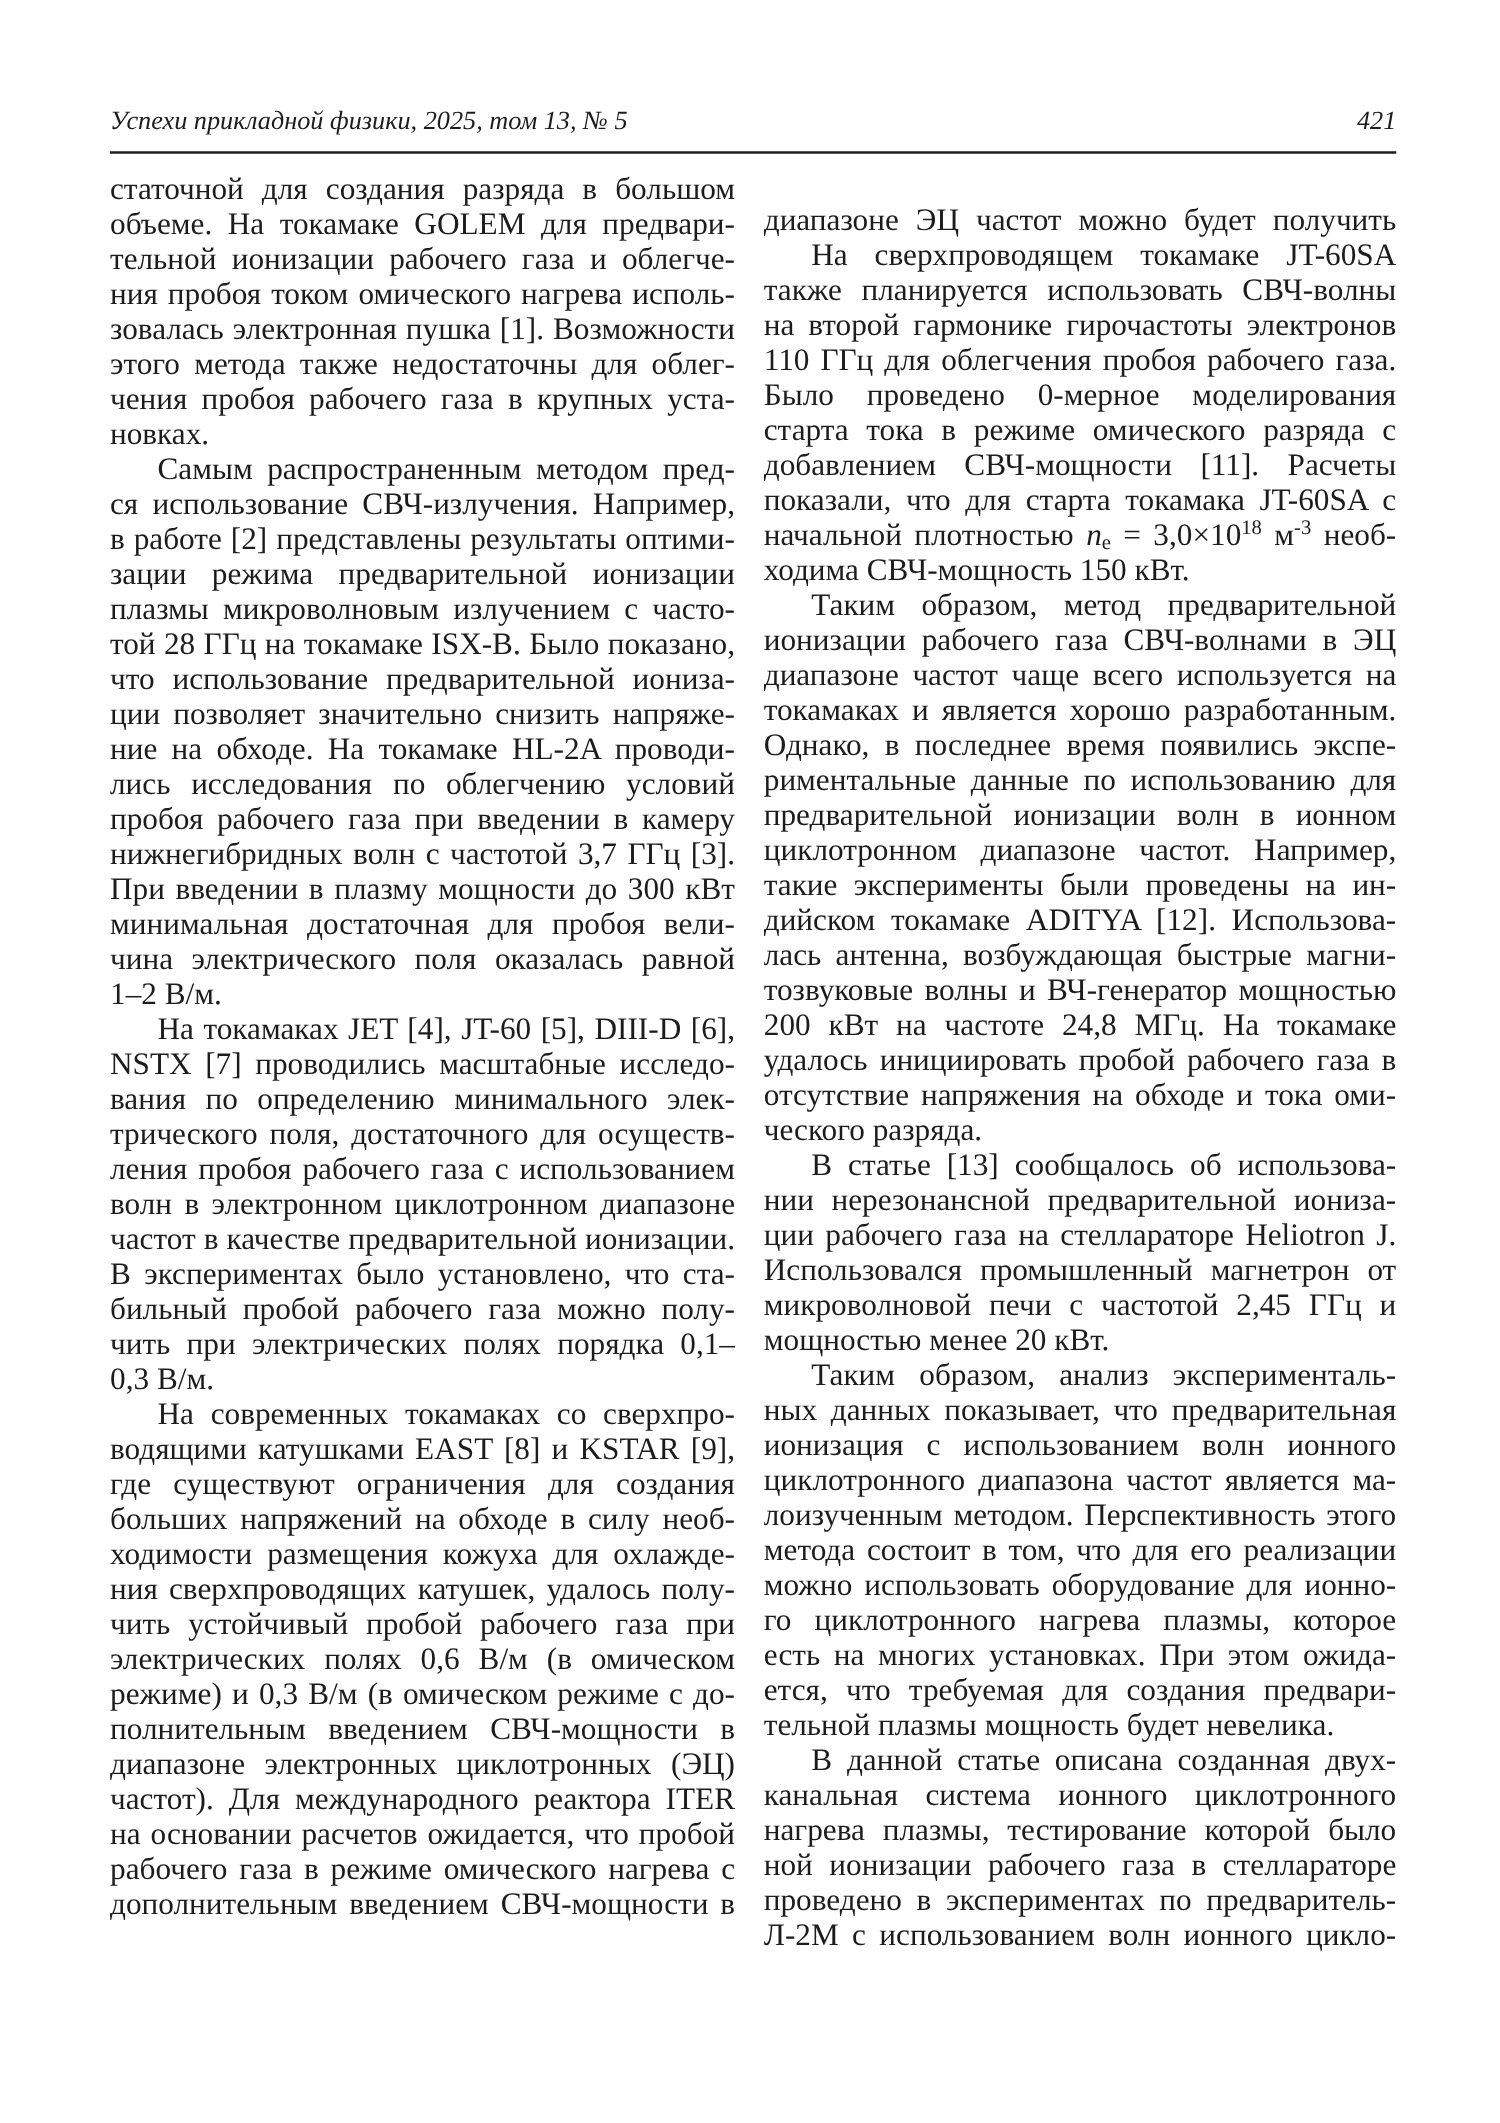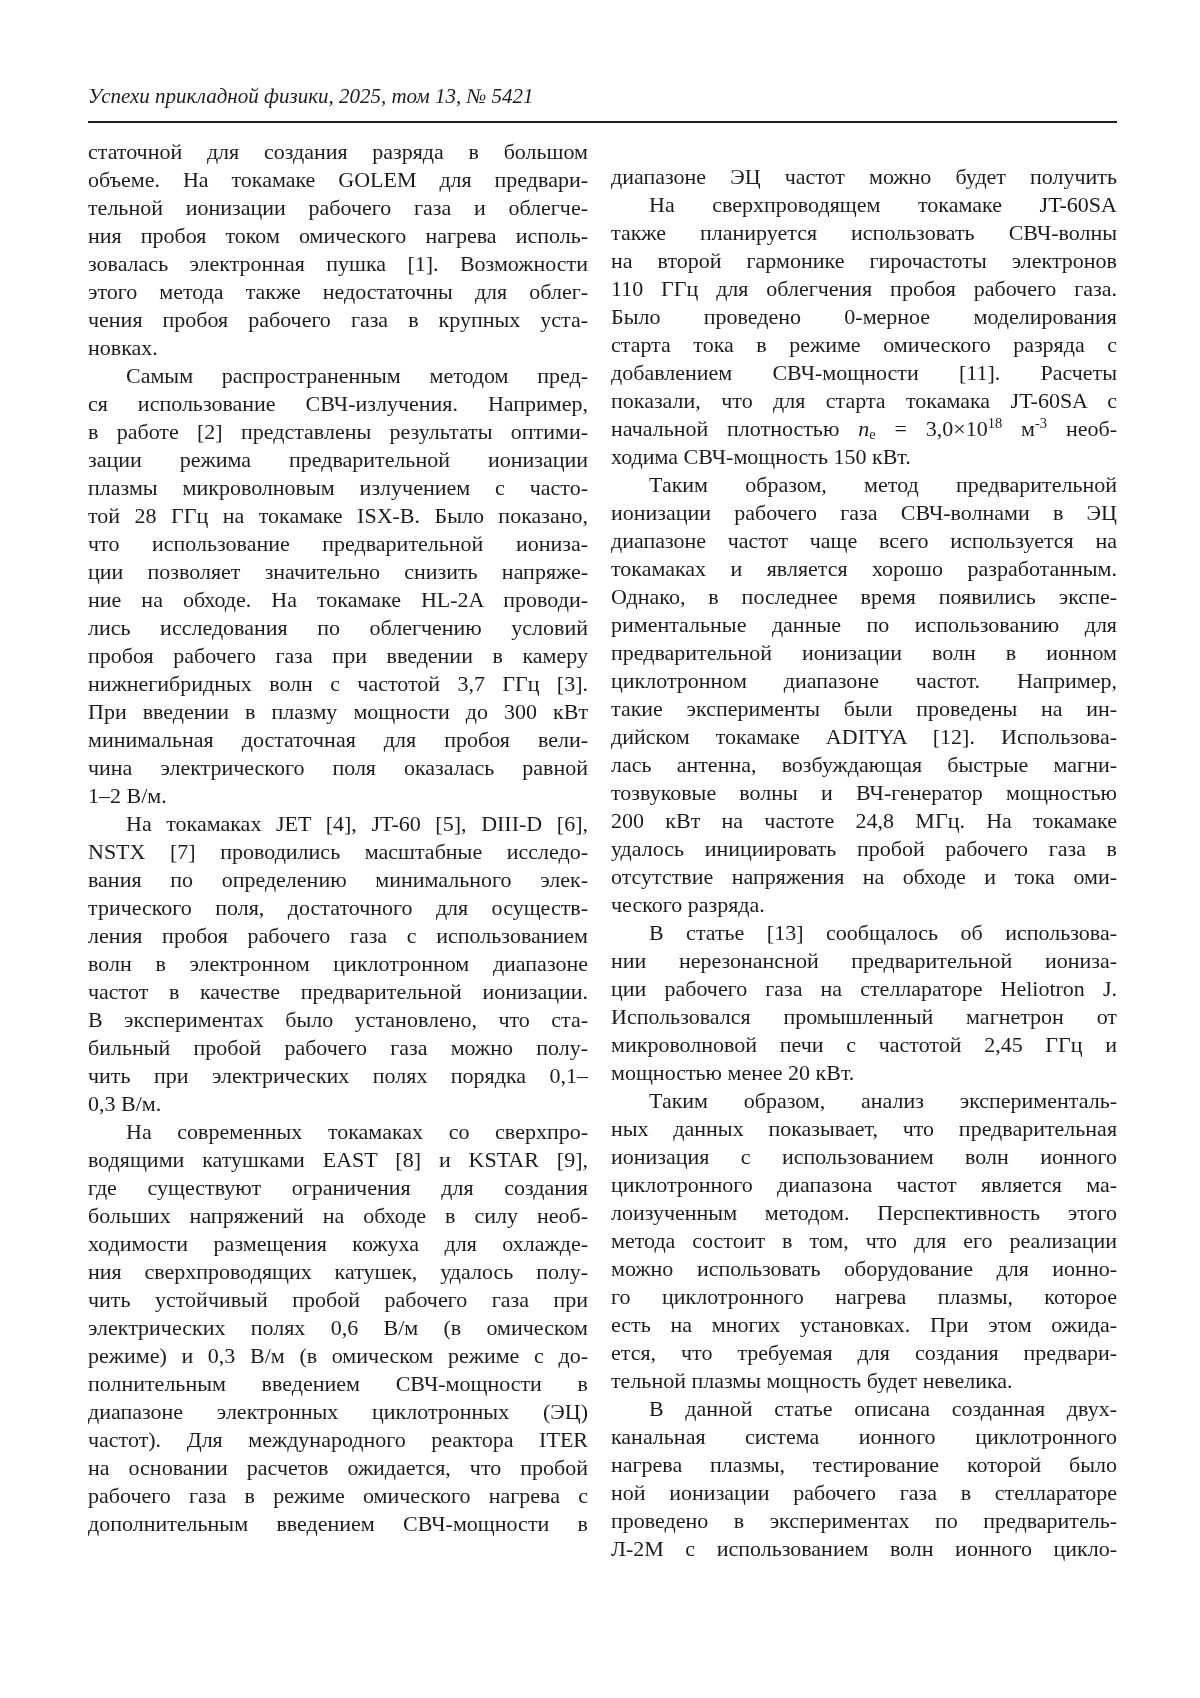--- a/index.html
+++ b/index.html
@@ -6,26 +6,26 @@
   body {
     width: 1200px; height: 1698px;
     background: #ffffff;
     color: #1c1c1c;
     font-family: "Liberation Serif", serif;
     position: relative;
     overflow: hidden;
   }
   .page { position: absolute; left: 88px; top: 84px; width: 1029px; }
   .header-row {
-    display: flex; align-items: baseline;
+    display: flex; justify-content: space-between; align-items: baseline;
     font-style: italic; font-size: 21px; line-height: 24px;
   }
   .rule { border: none; border-top: 2.5px solid #1f1f1f; margin: 13px 0 0 0; height: 0; }
   .columns { display: flex; gap: 23px; margin-top: 15px; }
-  .col { font-size: 22px; line-height: 28px; }
+  .col { font-size: 25px; line-height: 28px; }
   .col-left  { width: 500px; }
   .col-right { width: 506px; margin-top: 25px; }
   .line {
     text-align: justify;
     text-align-last: justify;
     height: 28px; overflow: hidden;
   }
   .line.para-end { text-align-last: left; }
   .line.indent { text-indent: 38px; }
   .it  { font-style: italic; }

